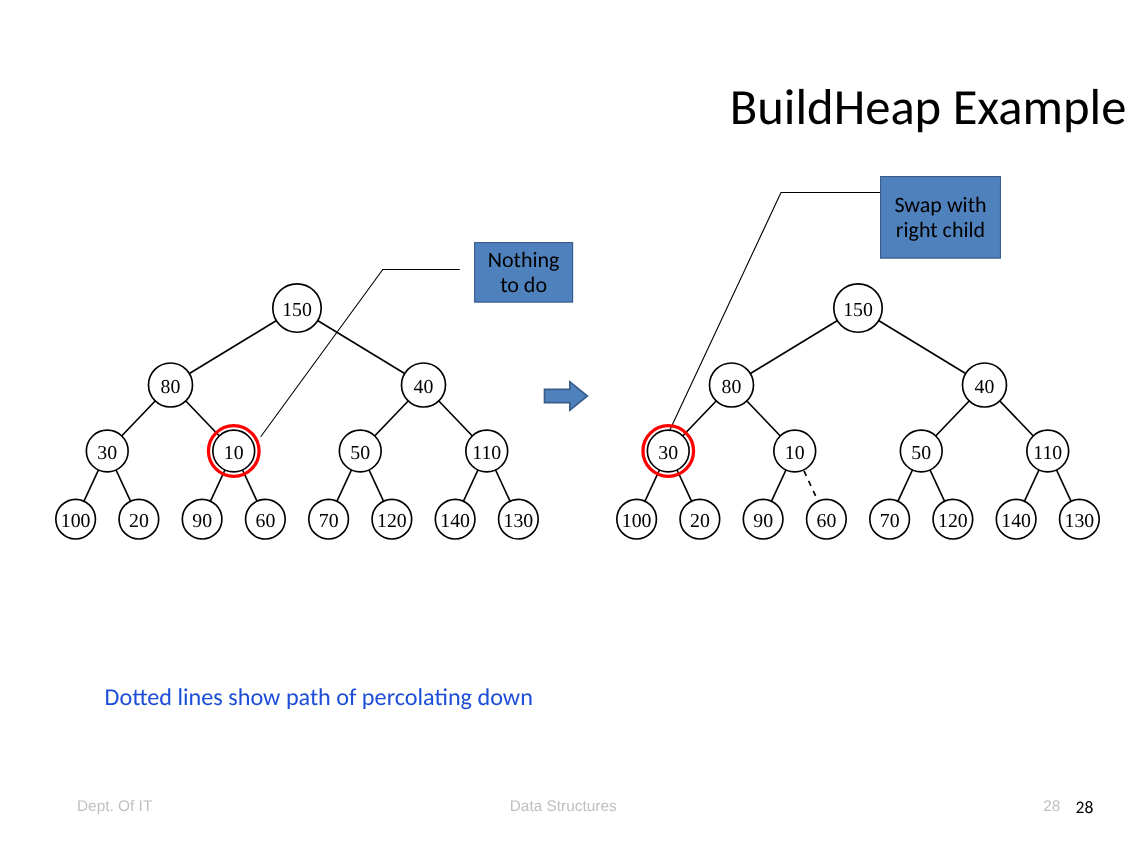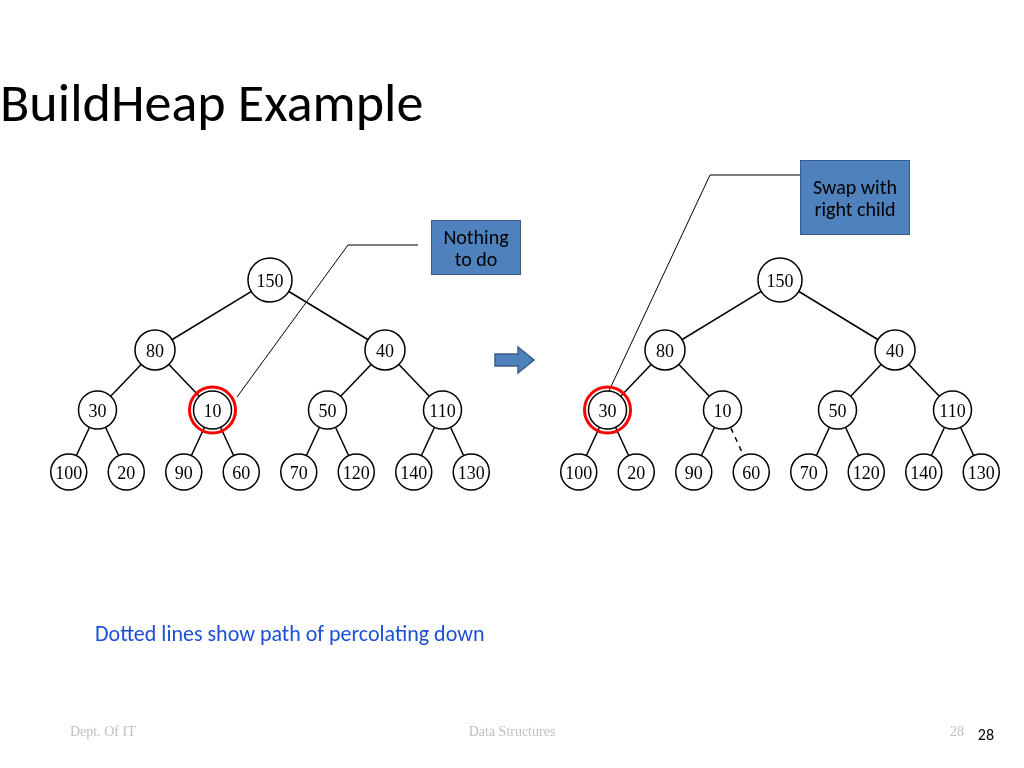--- a/index.html
+++ b/index.html
@@ -8,24 +8,24 @@
     width: 1024px;
     height: 768px;
     background: #fff;
     font-family: "Times New Roman", serif;
     overflow: hidden;
   }
   .title {
     position: absolute;
     top: 70px;
     left: 0;
-    right: 12px;
-    text-align: left;
-    font-family: Calibri, sans-serif;
-    font-size: 54px;
+    right: 0;
+    text-align: right;
+    font-family: Calibri, sans-serif;
+    font-size: 46px;
     color: #000;
   }
   .callout {
     position: absolute;
     background: #4f81bd;
     border: 1.5px solid #385d8a;
     font-family: Calibri, sans-serif;
     font-size: 20px;
     color: #000;
     text-align: center;
@@ -40,21 +40,21 @@
     position: absolute;
     left: 95px;
     top: 620px;
     font-family: Calibri, sans-serif;
     font-size: 22px;
     color: #1d4ed8;
   }
   .footer {
     position: absolute;
     bottom: 28px;
-    font-family: Liberation Serif, serif;
+    font-family: Liberation Sans, sans-serif;
     font-size: 14px;
     color: #bfbfbf;
   }
   .footer.left { left: 70px; }
   .footer.center { left: 0; right: 0; text-align: center; margin-top: 44px; }
   .footer.right-gray { right: 60px; }
   .pagenum {
     position: absolute;
     right: 30px;
     bottom: 24px;

